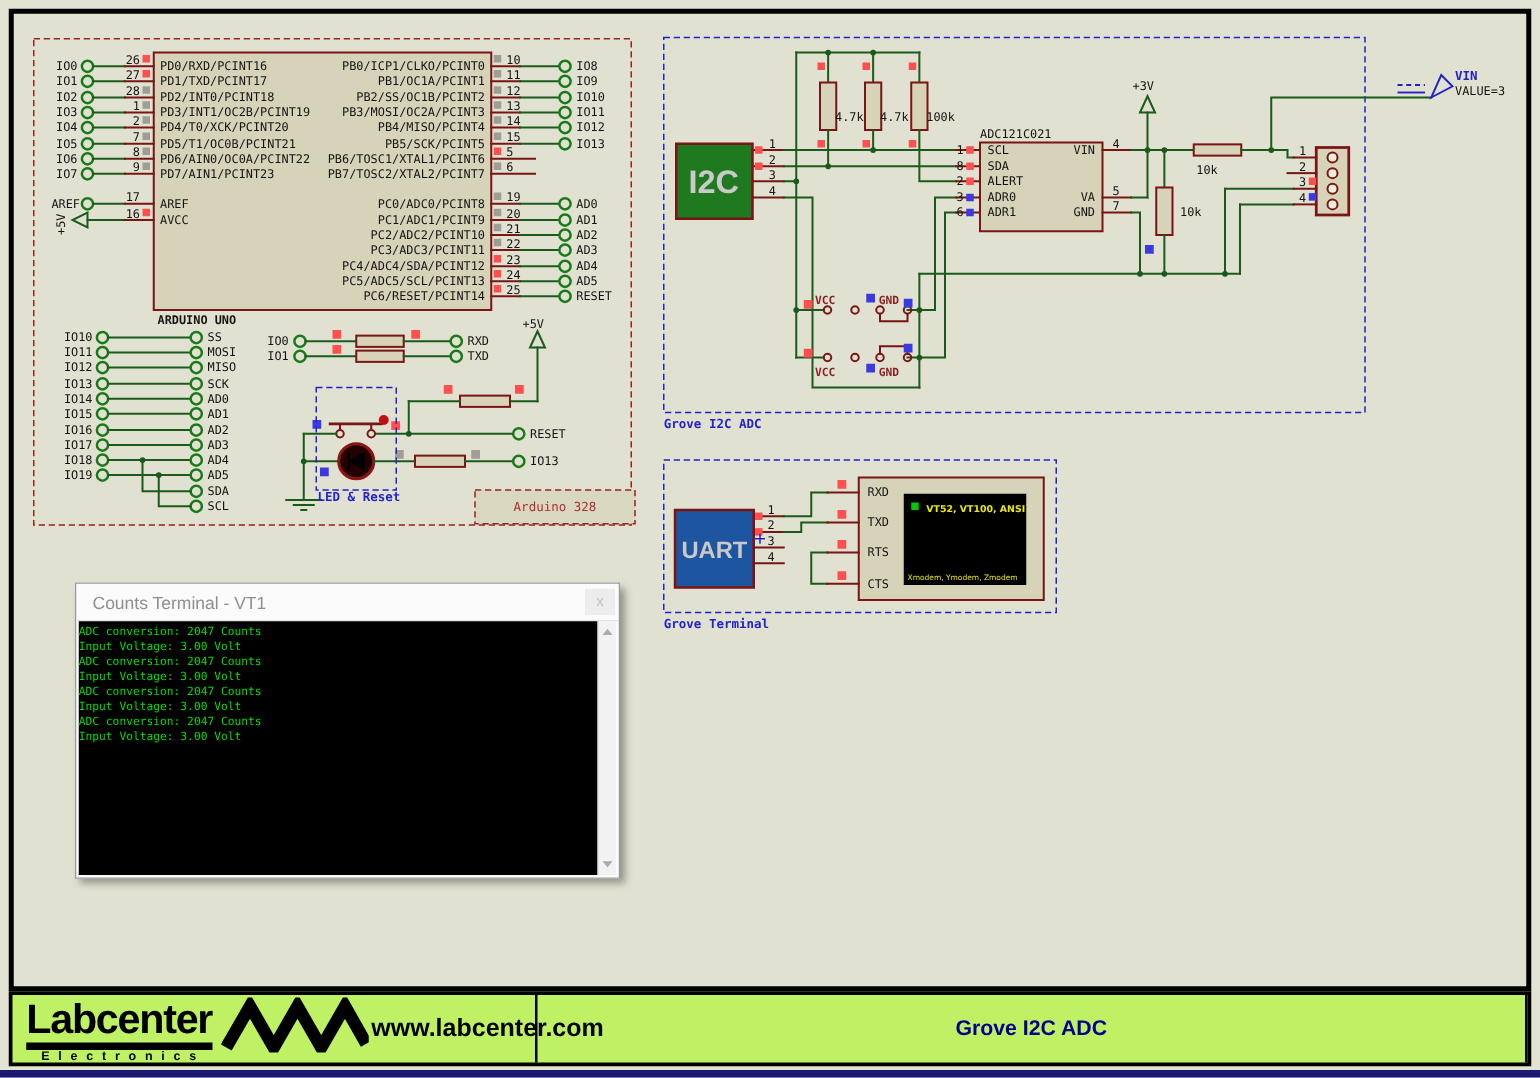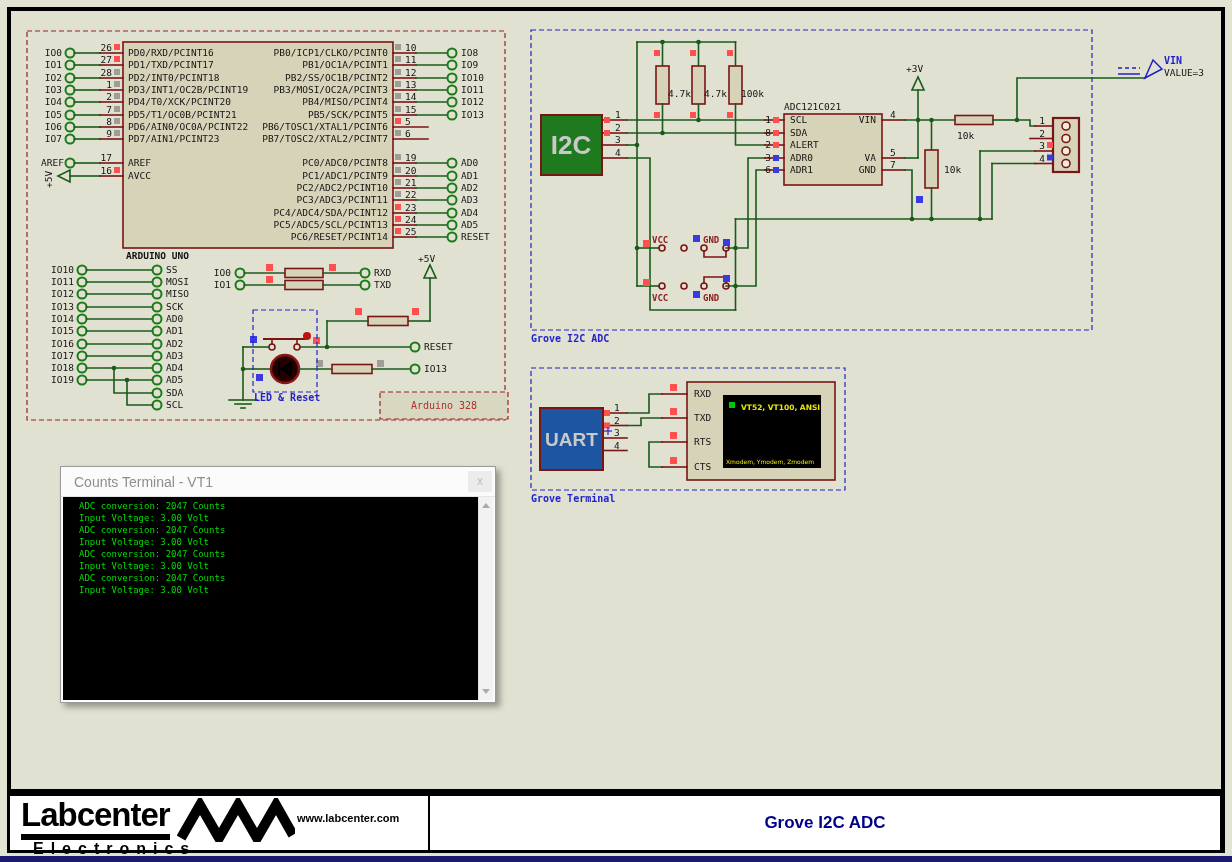--- a/index.html
+++ b/index.html
@@ -25,34 +25,34 @@
   .dot{fill:#1A5A1A}
   .sqr{fill:#FF5050}.sqb{fill:#3A3AE0}.sqg{fill:#9E9E96}
   .dashr{fill:none;stroke:#992222;stroke-width:1.2;stroke-dasharray:5 3}
   .dashb{fill:none;stroke:#2222CC;stroke-width:1.2;stroke-dasharray:5 3}
   .a328{fill:#D8D7C0;stroke:#992222;stroke-width:1.2;stroke-dasharray:5 3}
   
   .vt{position:absolute;left:60px;top:466px;width:436px;height:237px;background:#FBFBFB;border:1px solid #9a9a9a;box-sizing:border-box;box-shadow:4px 4px 6px rgba(0,0,0,.35);}
   .vt-bar{height:29px;position:relative;border-bottom:1px solid #E4E4E4;}
   .vt-title{position:absolute;left:13px;top:7px;font-size:14px;color:#8E8E8E;}
   .vt-close{position:absolute;right:3px;top:4px;width:24px;height:21px;background:#ECECEC;color:#BFBFBF;font-size:12px;text-align:center;line-height:20px;}
-  .vt-screen{position:absolute;left:2px;top:30px;right:16px;bottom:2px;background:#000;padding:3px 16px;box-sizing:border-box;overflow:hidden;}
+  .vt-screen{position:absolute;left:2px;top:30px;right:16px;bottom:2px;background:#000;padding:3px 0;box-sizing:border-box;overflow:hidden;}
   .vt-line{font-family:"DejaVu Sans Mono",monospace;font-size:9px;line-height:12px;color:#00DC00;white-space:pre;}
   .vt-scroll{position:absolute;right:2px;top:30px;bottom:2px;width:14px;background:#F2F2F2;border-left:1px solid #E0E0E0;}
   .chev{position:absolute;left:3px;width:0;height:0;border-left:4px solid transparent;border-right:4px solid transparent;}
   .chev.up{top:6px;border-bottom:5px solid #ABABAB;}
   .chev.down{bottom:6px;border-top:5px solid #ABABAB;}
   
-  .tb{position:absolute;left:7px;top:793px;width:1218px;height:60px;border:3px solid #000;box-sizing:border-box;background:#ffffff;display:flex;}
+  .tb{position:absolute;left:7px;top:793px;width:1218px;height:60px;border:3px solid #000;box-sizing:border-box;background:#bef264;display:flex;}
   .tb-cell1{width:418px;position:relative;border-right:2px solid #000;}
   .tb-cell2{flex:1;display:flex;align-items:center;justify-content:center;border-right:2px solid #000;}
   .tb-cell3{width:228px;position:relative;}
   .lc-brand{position:absolute;left:11px;top:0px;font-size:33px;font-weight:900;letter-spacing:-1px;color:#000;border-bottom:6px solid #000;line-height:38px;}
-  .lc-sub{position:absolute;left:13px;top:44px;font-size:16px;font-weight:bold;letter-spacing:7px;color:#000;padding-left:10px;}
-  .lc-url{position:absolute;left:287px;top:16px;font-size:11px;font-weight:800;color:#000;}
+  .lc-sub{position:absolute;left:13px;top:44px;font-size:10px;font-weight:bold;letter-spacing:7px;color:#000;padding-left:10px;}
+  .lc-url{position:absolute;left:287px;top:16px;font-size:20px;font-weight:800;color:#000;}
   .tb-title{font-size:17px;font-weight:bold;color:#00008B;}
   .ard-text{position:absolute;left:28px;top:13px;font-size:25px;font-weight:bold;color:#15889B;}
   .ard-logo{position:absolute;right:13px;top:4px;width:48px;height:48px;border-radius:50%;background:#15889B;display:flex;flex-direction:column;align-items:center;}
   .rings{display:flex;margin-top:12px;}
   .ring{width:9px;height:9px;border:3px solid #FFF;border-radius:50%;}
   .ring+.ring{margin-left:-3px;}
   .ard-logo-label{color:#FFF;font-size:4.5px;letter-spacing:1px;font-weight:bold;margin-top:2px;}
   .bottom-strip{position:absolute;left:0;bottom:0;width:1232px;height:6px;background:#191970;}
 </style>
 </head>

